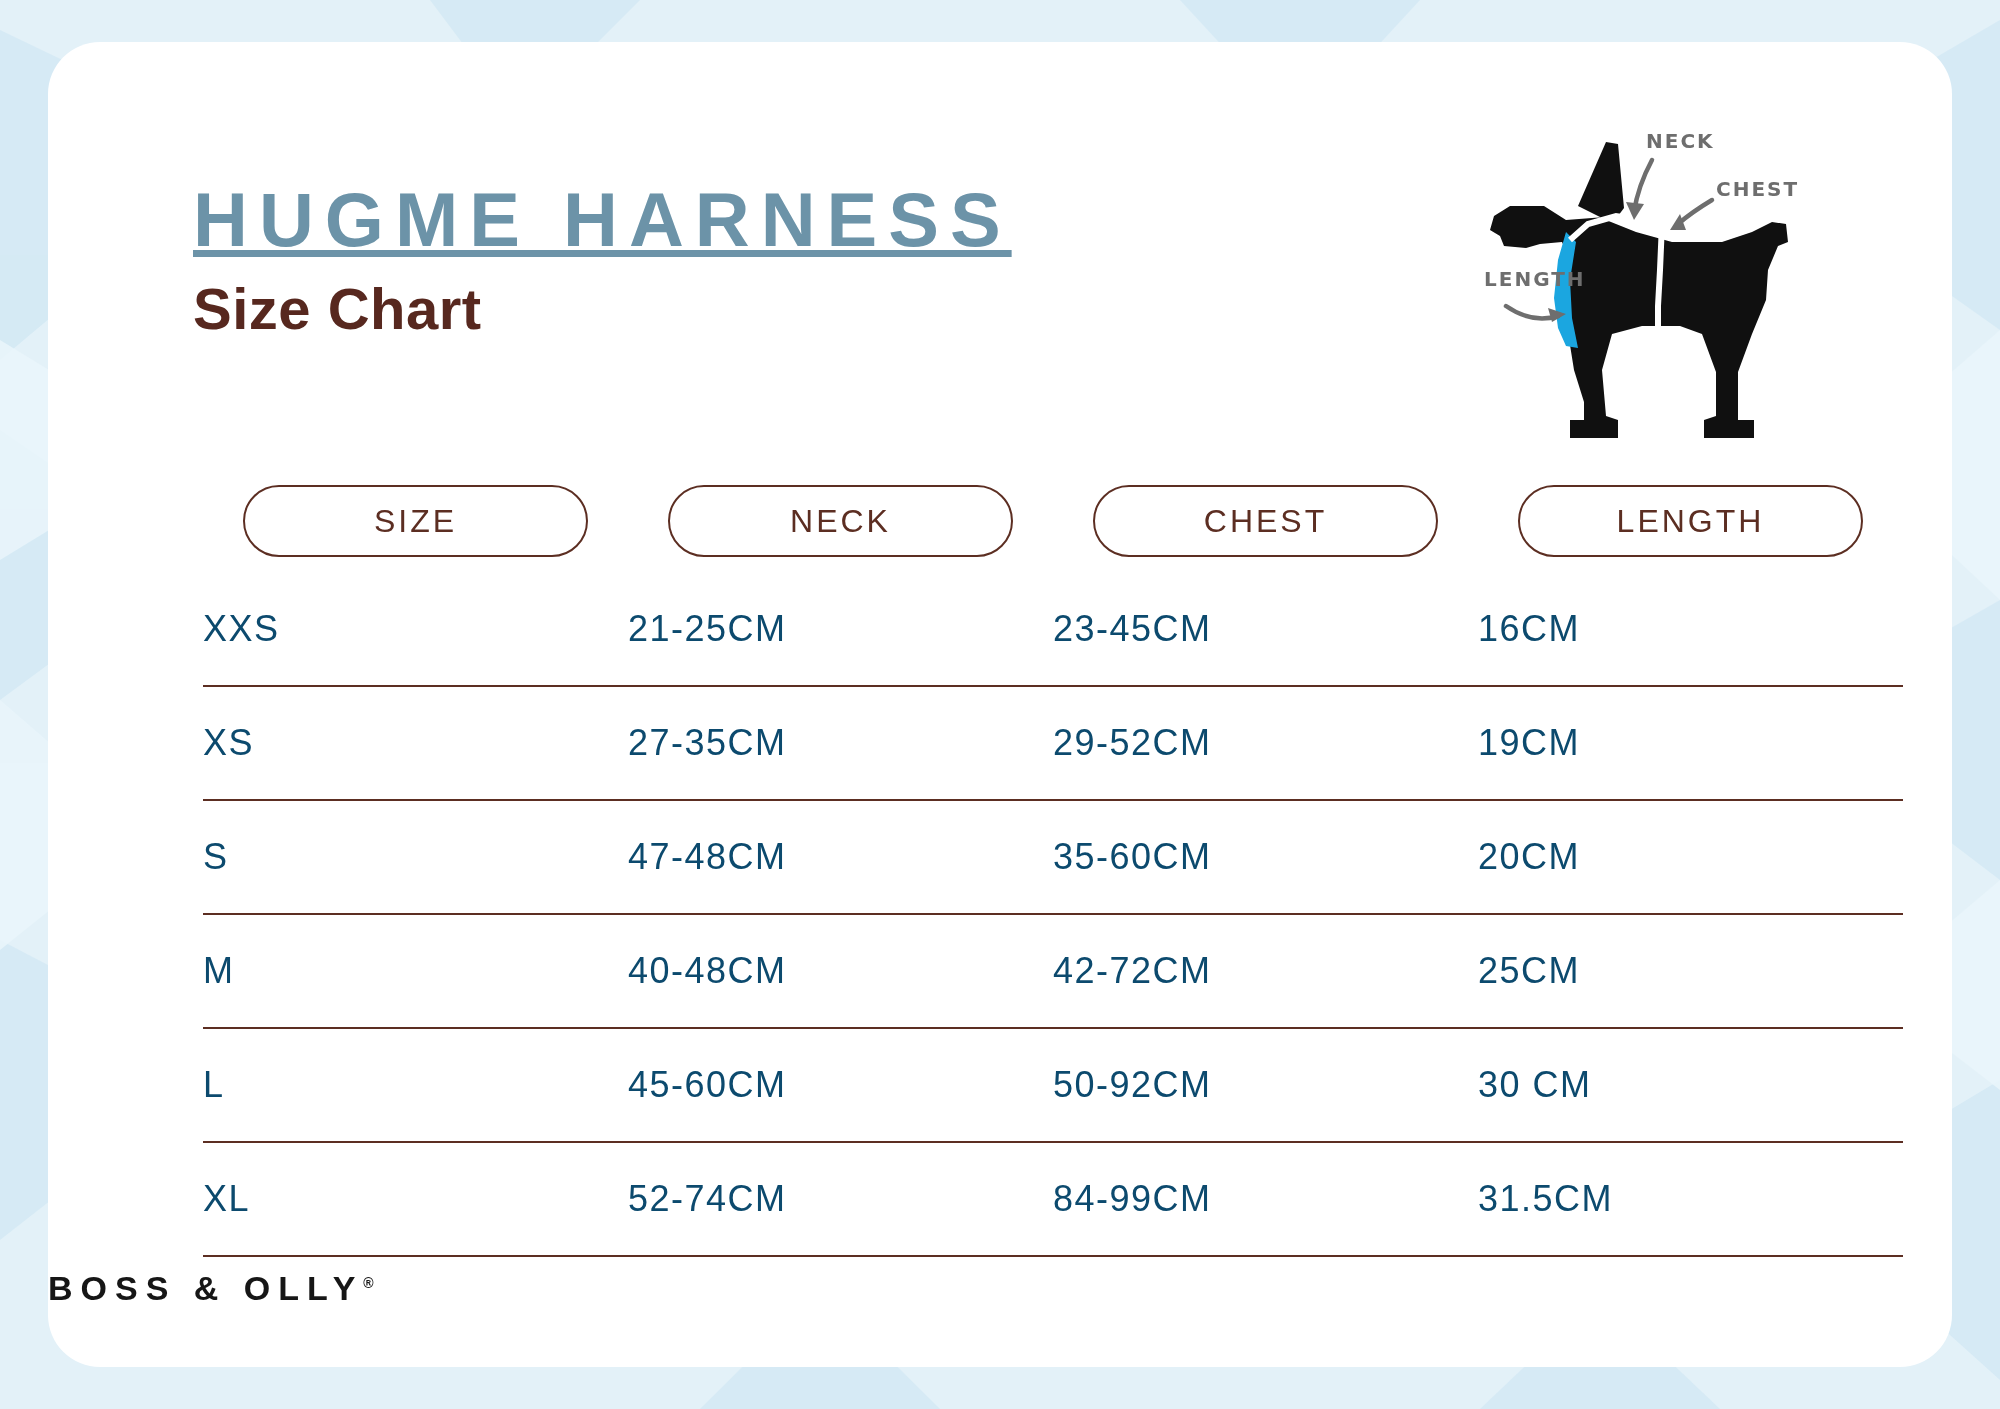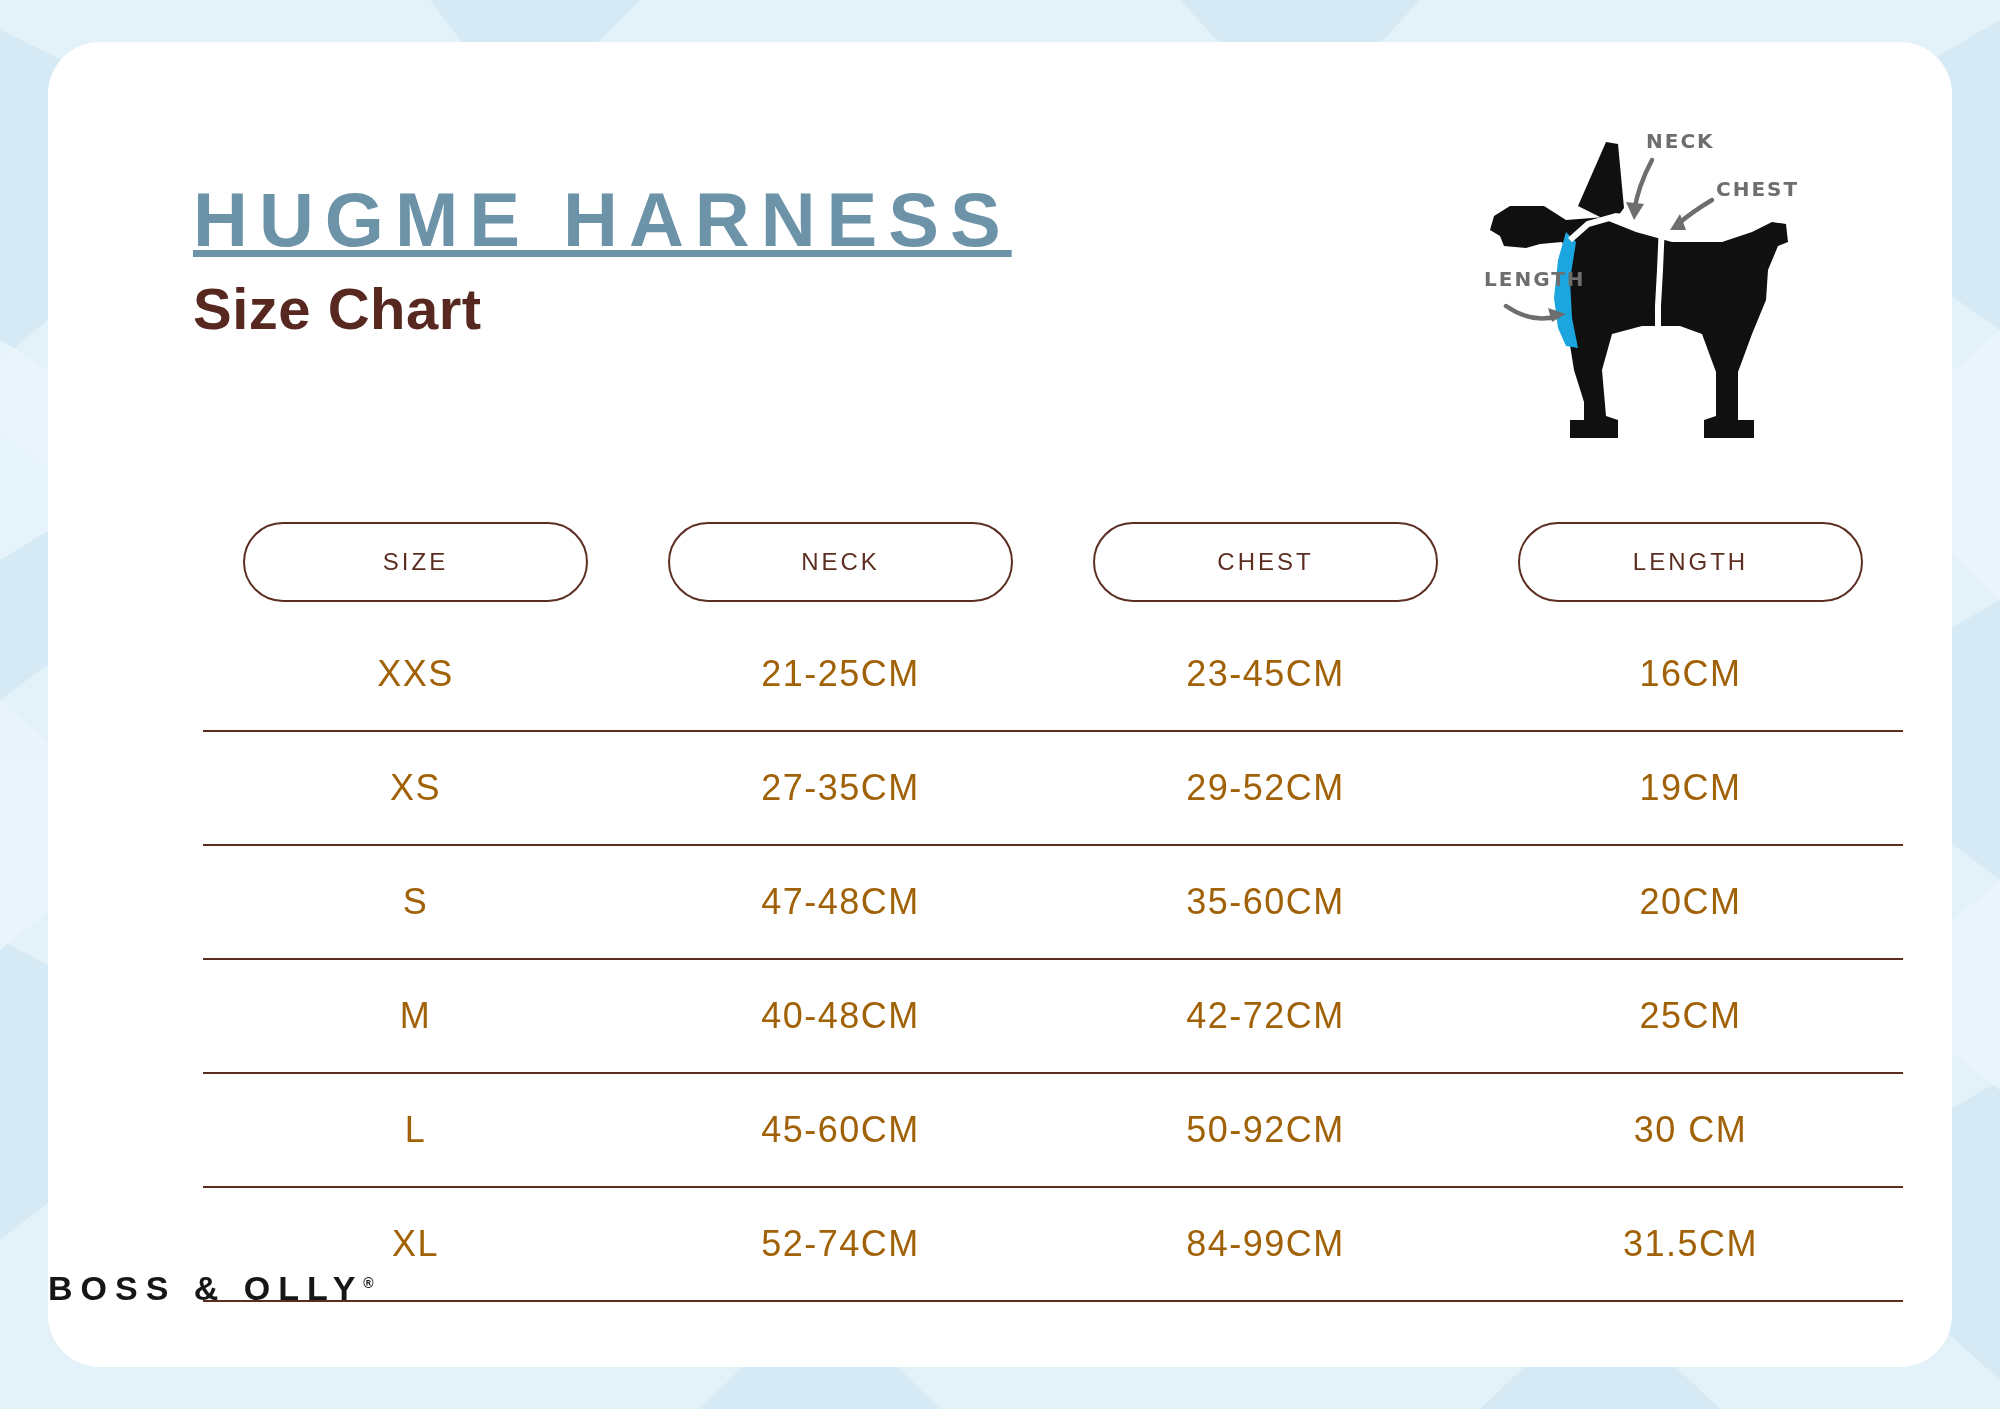--- a/index.html
+++ b/index.html
@@ -85,48 +85,46 @@
   }
 
   .head-cell {
     flex: 1 1 0;
     display: flex;
     justify-content: center;
   }
 
   .head-pill {
     width: 345px;
-    height: 80px;
+    height: 72px;
     border: 2.5px solid #5c2e22;
     border-radius: 40px;
     display: flex;
     align-items: center;
     justify-content: center;
-    font-size: 24px;
+    font-size: 32px;
     letter-spacing: 3px;
     color: #5c2e22;
     font-weight: 400;
-    margin-top: 37px;
   }
 
   .data-row {
     display: flex;
     height: 114px;
     align-items: center;
     border-bottom: 2.5px solid #5c2e22;
   }
 
   .data-row:last-child { }
 
   .data-cell {
     flex: 1 1 0;
-    text-align: center;
     font-size: 36px;
     letter-spacing: 1.5px;
-    color: #a16207;
+    color: #0c4a6e;
   }
 
   
   #brand-logo {
     position: absolute;
     left: 0;
     right: 0;
     top: 1227px;
     text-align: left;
     font-size: 34px;

